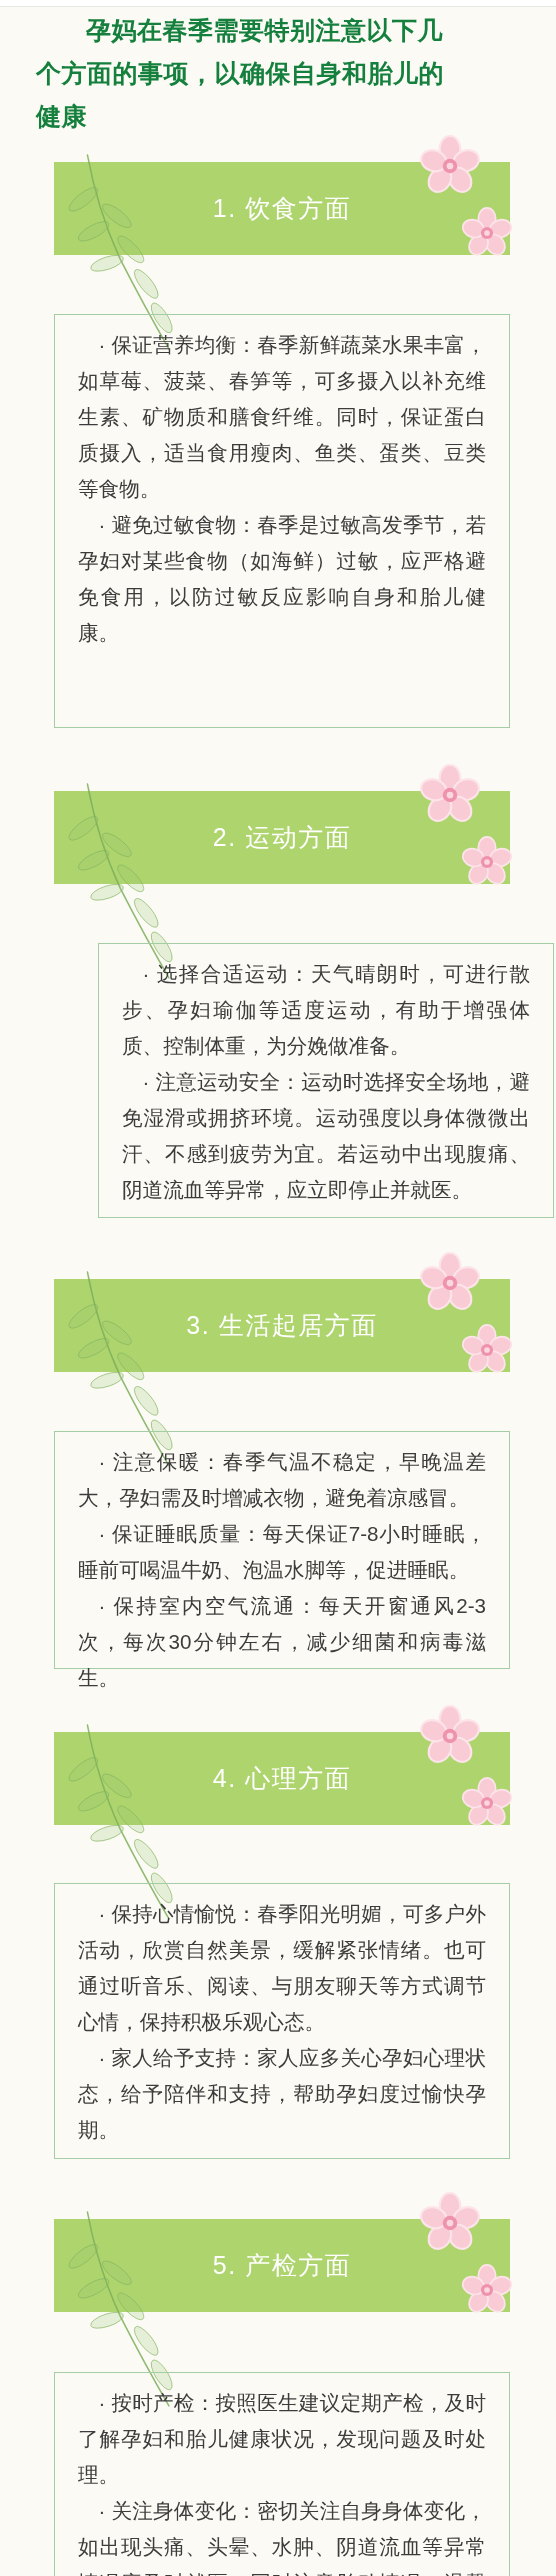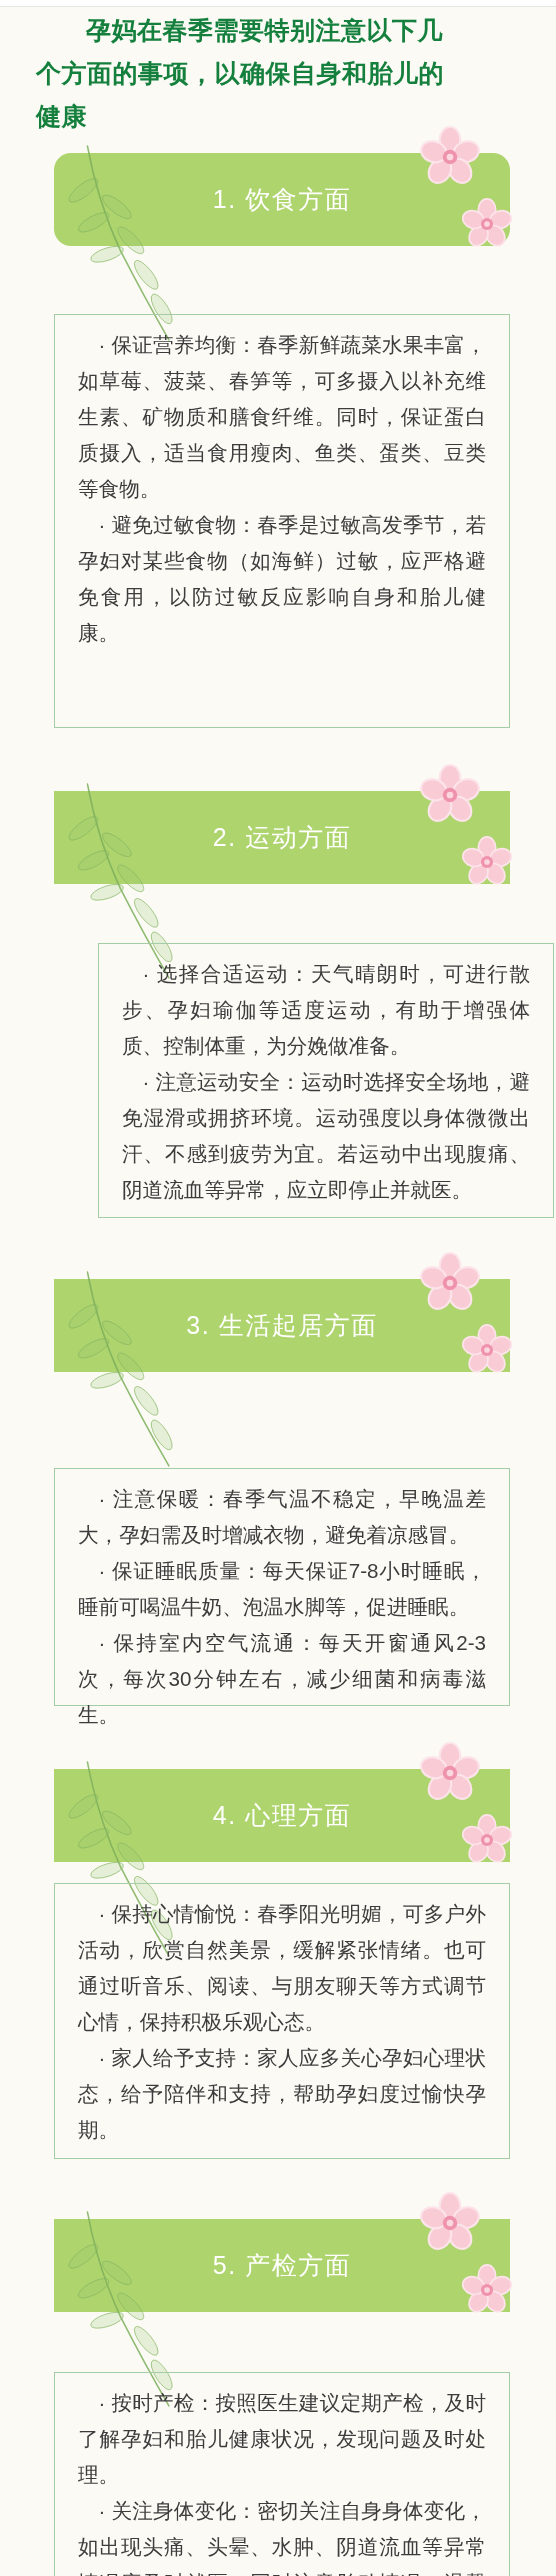--- a/index.html
+++ b/index.html
@@ -70,21 +70,21 @@
     </g>
   </defs>
 </svg>
 
 <div class="top-strip"></div>
 
 <div class="main-title">孕妈在春季需要特别注意以下几
 个方面的事项，以确保自身和胎儿的
 健康</div>
 
-<div class="green-header" style="top:153px;border-radius:17px;">
+<div class="green-header" style="top:162px;">
   <svg class="branch" width="118" height="201" viewBox="0 0 210 390">
       <use href="#branch-def"></use>
     </svg>
   <svg class="flower-big" width="62" height="62" viewBox="0 0 120 120">
       <use href="#flower-def"></use>
     </svg>
   <svg class="flower-small" width="52" height="52" viewBox="0 0 120 120">
       <use href="#flower-def"></use>
     </svg>
   <div class="header-label">1. 饮食方面</div>
@@ -116,27 +116,27 @@
       <use href="#branch-def"></use>
     </svg>
   <svg class="flower-big" width="62" height="62" viewBox="0 0 120 120">
       <use href="#flower-def"></use>
     </svg>
   <svg class="flower-small" width="52" height="52" viewBox="0 0 120 120">
       <use href="#flower-def"></use>
     </svg>
   <div class="header-label">3. 生活起居方面</div>
 </div>
-<div class="content-box" style="top:1431px;height:238px;margin-top:37px;">
+<div class="content-box" style="top:1431px;height:238px;">
   <p>· 注意保暖：春季气温不稳定，早晚温差大，孕妇需及时增减衣物，避免着凉感冒。</p>
   <p>· 保证睡眠质量：每天保证7-8小时睡眠，睡前可喝温牛奶、泡温水脚等，促进睡眠。</p>
   <p>· 保持室内空气流通：每天开窗通风2-3次，每次30分钟左右，减少细菌和病毒滋生。</p>
 </div>
 
-<div class="green-header" style="top:1769px;">
+<div class="green-header" style="top:1732px;">
   <svg class="branch" width="118" height="201" viewBox="0 0 210 390">
       <use href="#branch-def"></use>
     </svg>
   <svg class="flower-big" width="62" height="62" viewBox="0 0 120 120">
       <use href="#flower-def"></use>
     </svg>
   <svg class="flower-small" width="52" height="52" viewBox="0 0 120 120">
       <use href="#flower-def"></use>
     </svg>
   <div class="header-label">4. 心理方面</div>

